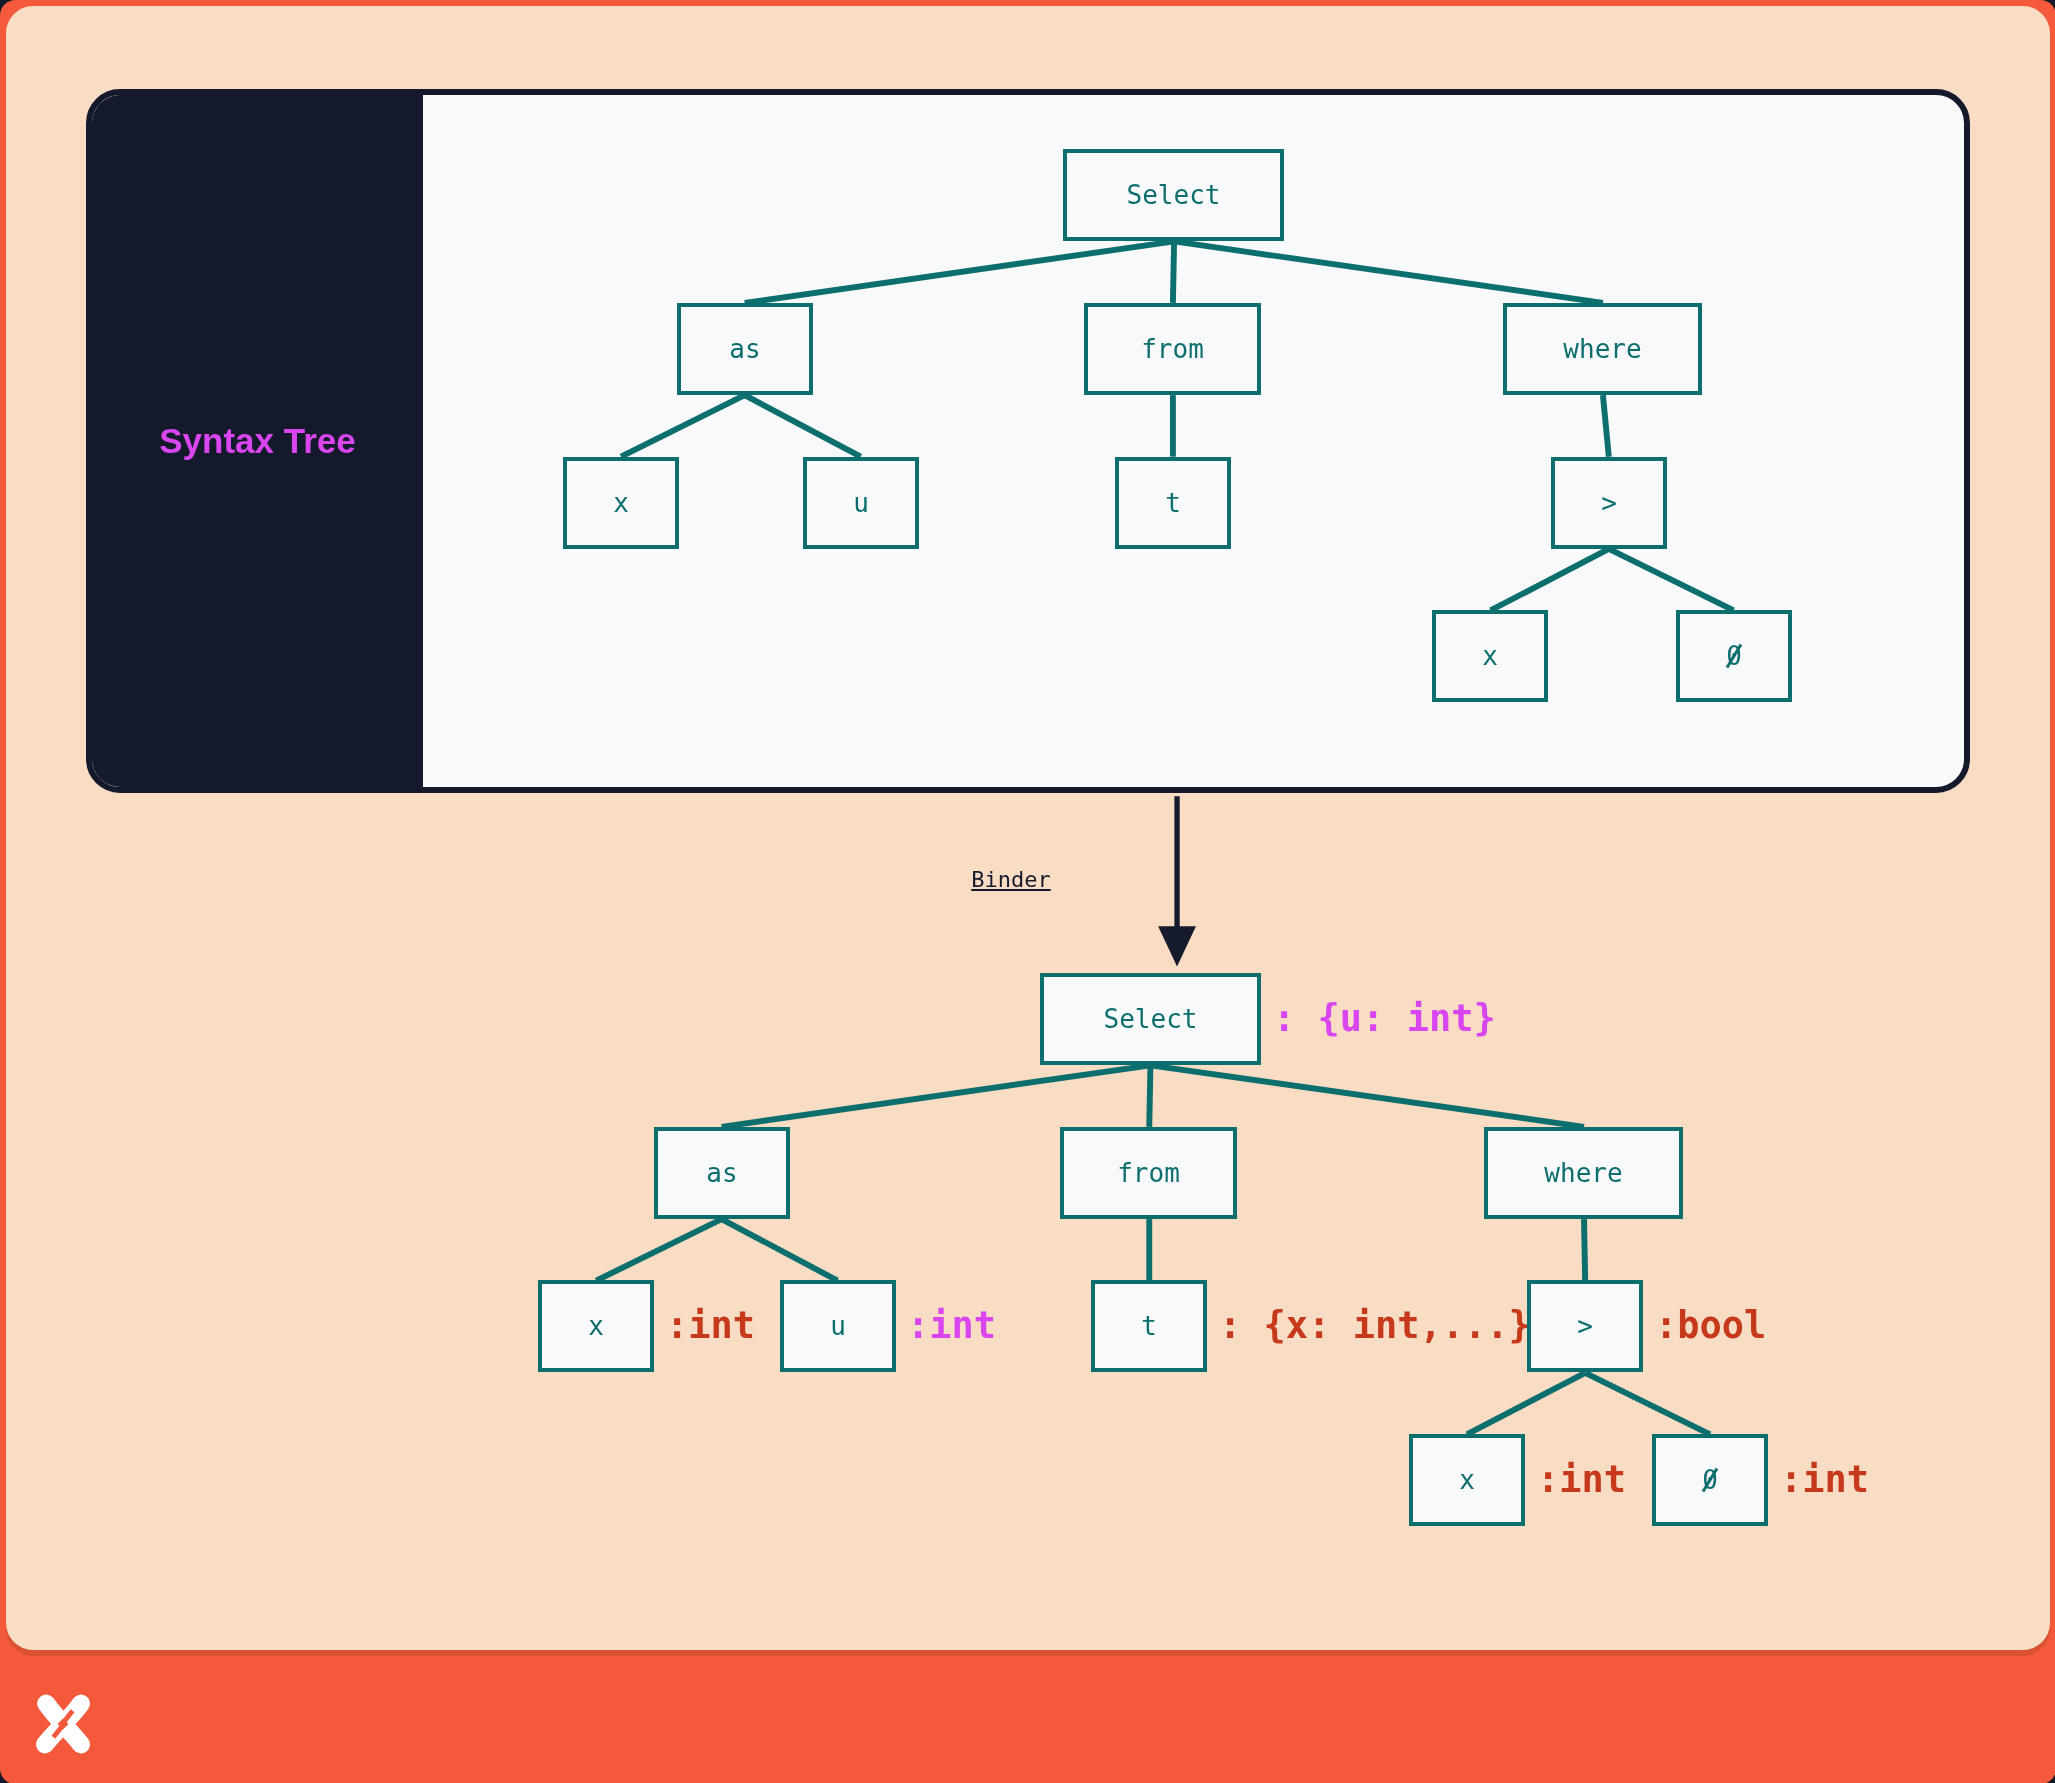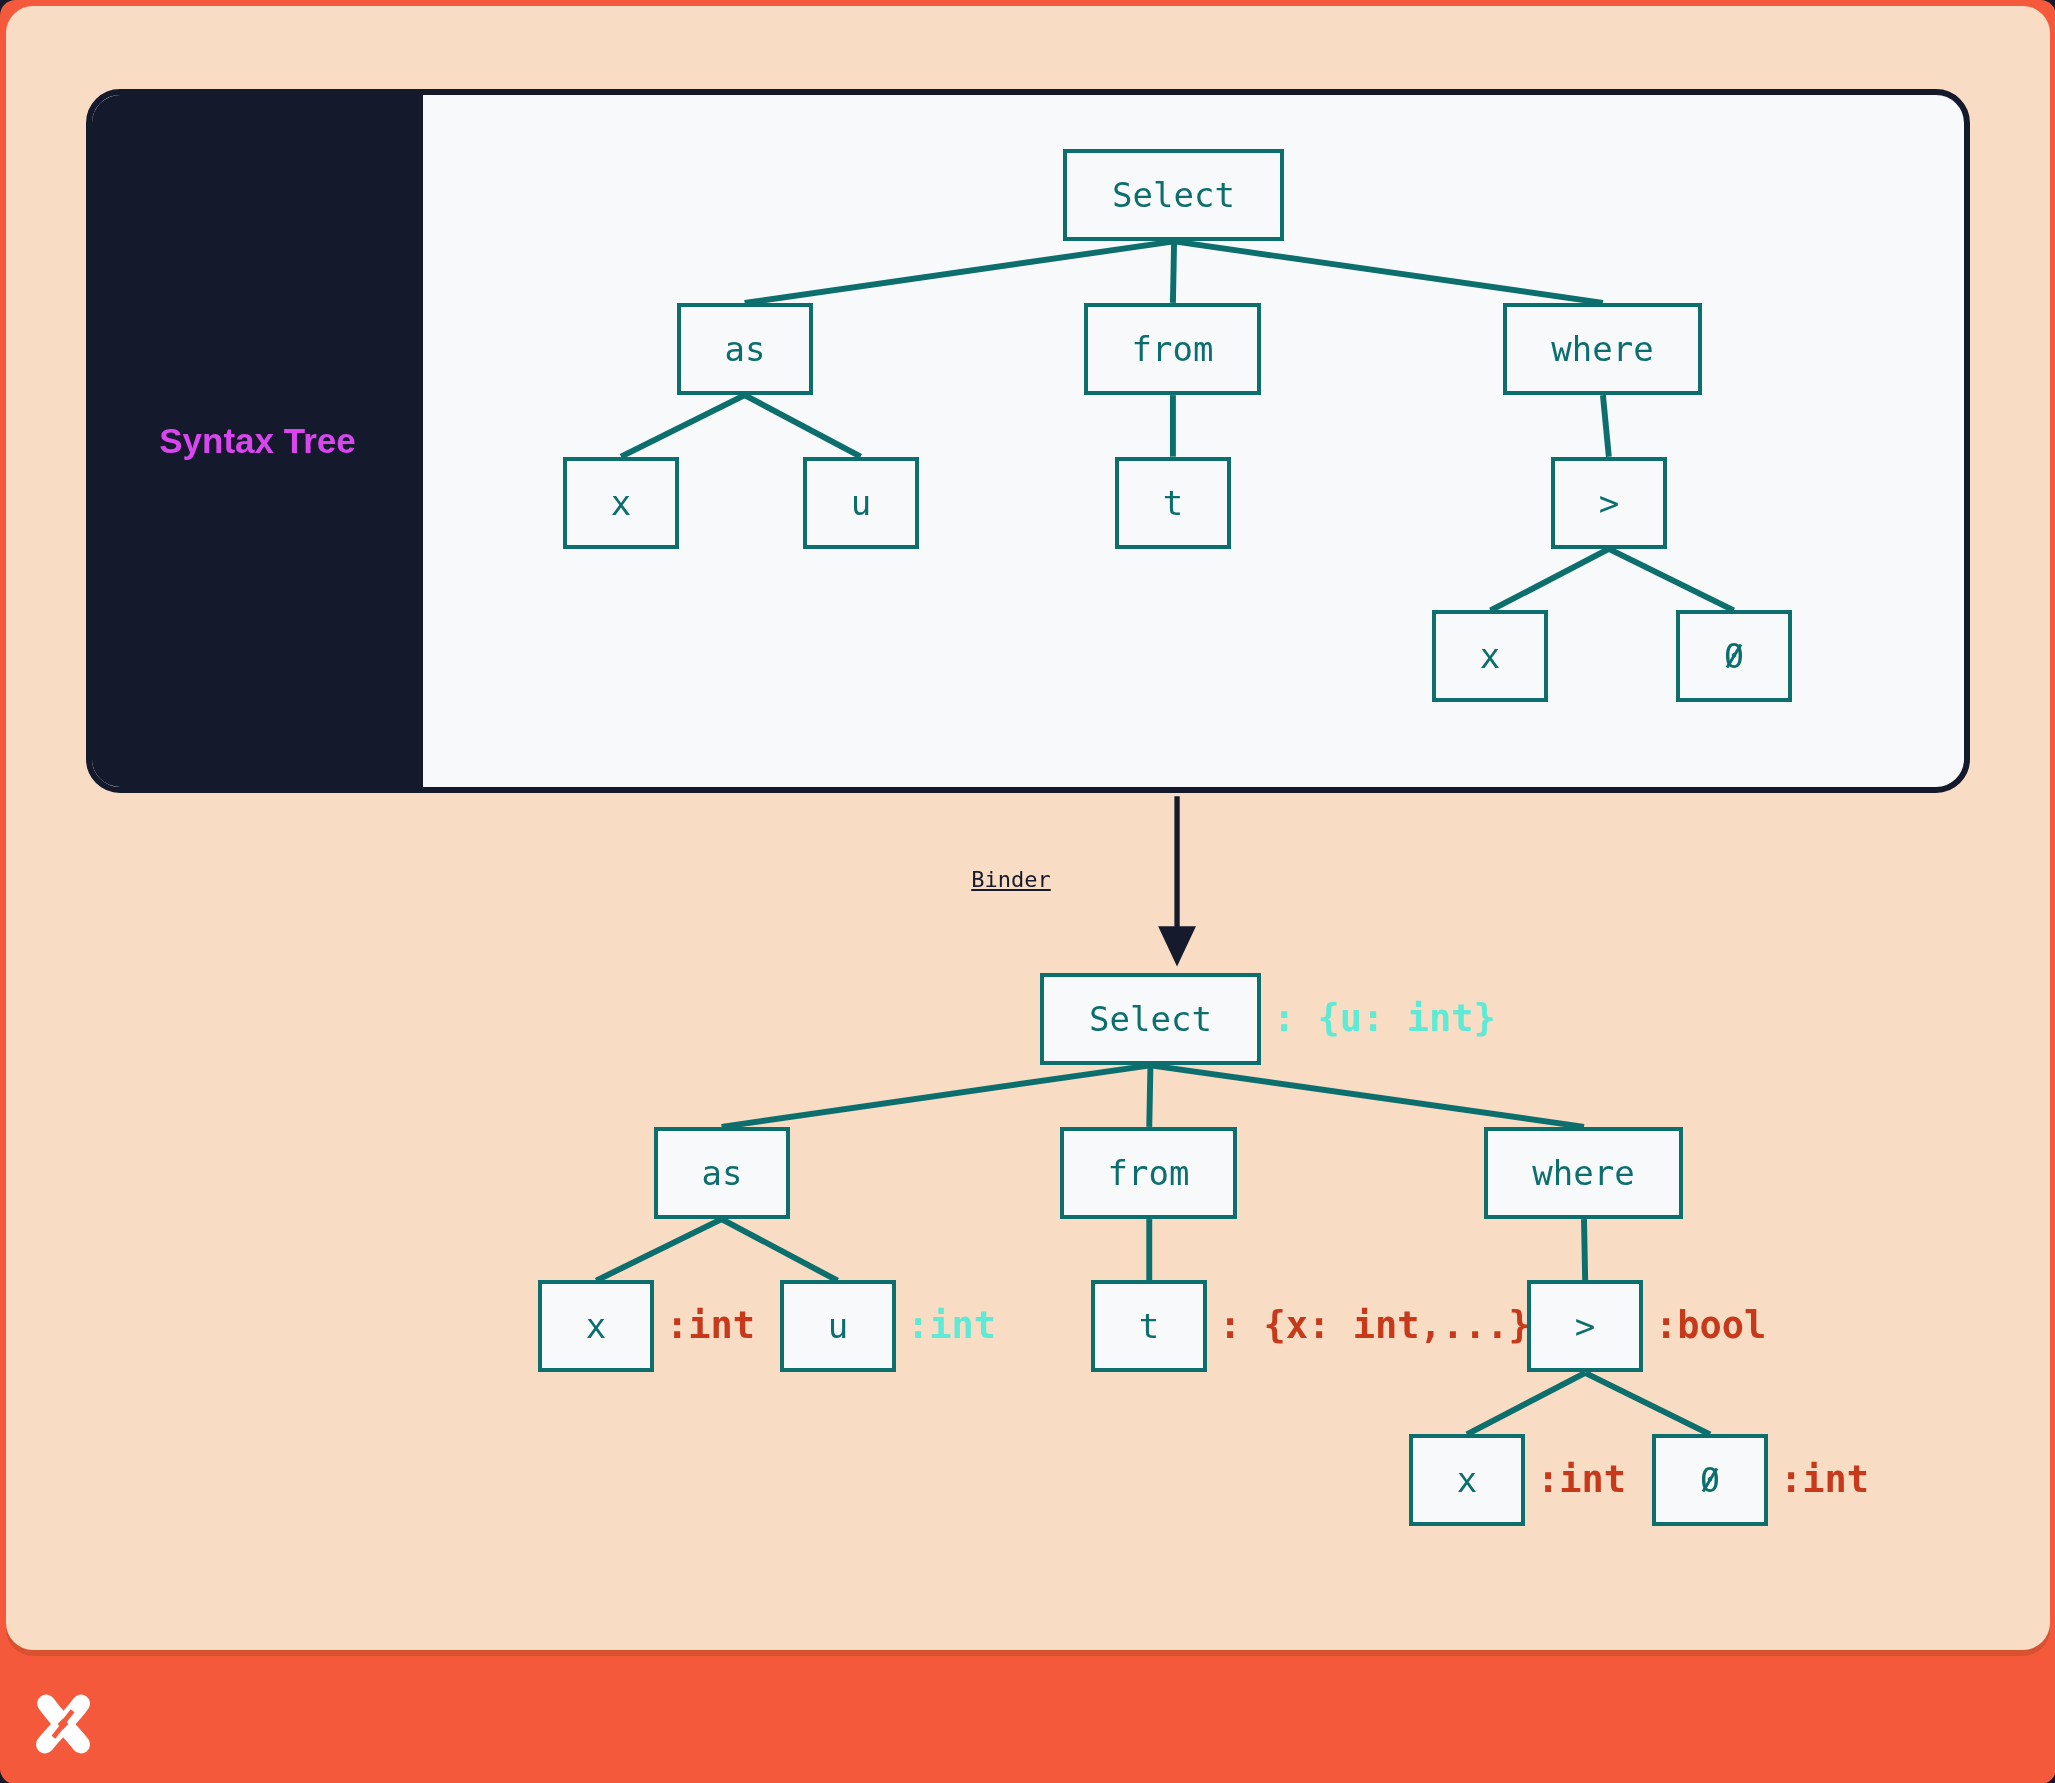--- a/index.html
+++ b/index.html
@@ -17,26 +17,26 @@
   .sidebar-label{color:#d946ef;font-family:"Liberation Sans", sans-serif;
                  font-weight:bold;font-size:35px;line-height:56px;text-align:center;}
   #edge-layer{position:absolute;inset:0;width:2056px;height:1784px;pointer-events:none;}
   .edge{stroke:#0D6E6E;stroke-width:10;}
   .binder-line{stroke:#151B2C;stroke-width:9;}
   .binder-head{fill:#151B2C;}
   .binder-label{position:absolute;left:872px;width:278px;top:858px;height:44px;
                 line-height:44px;text-align:center;color:#151B2C;font-size:22px;text-decoration:underline;}
   .node{position:absolute;box-sizing:border-box;border:4.7px solid #0D6E6E;
         background:#F8F9FB;display:flex;align-items:center;justify-content:center;
-        color:#0D6E6E;font-size:34px;}
+        color:#0D6E6E;font-size:26px;}
   .zero-slash{position:absolute;left:50%;top:50%;width:3px;height:27px;
               background:#0D6E6E;transform:translate(-50%,-50%) rotate(31deg);}
   .annotation{position:absolute;font-weight:bold;font-size:37px;white-space:pre;}
   .ann-red{color:#C63A1B;}
-  .ann-navy{color:#5eead4;}
+  .ann-navy{color:#d946ef;}
   .footer-title{position:absolute;right:26px;top:1703px;height:44px;line-height:44px;
                 color:#FFFFFF;font-family:"Liberation Sans", sans-serif;
                 font-weight:bold;font-size:35px;text-align:right;}
   .logo{position:absolute;left:33px;top:1694px;width:60px;height:60px;}
 </style>
 </head>
 <body>
 
 <div id="stage">
   <div class="page"></div>

